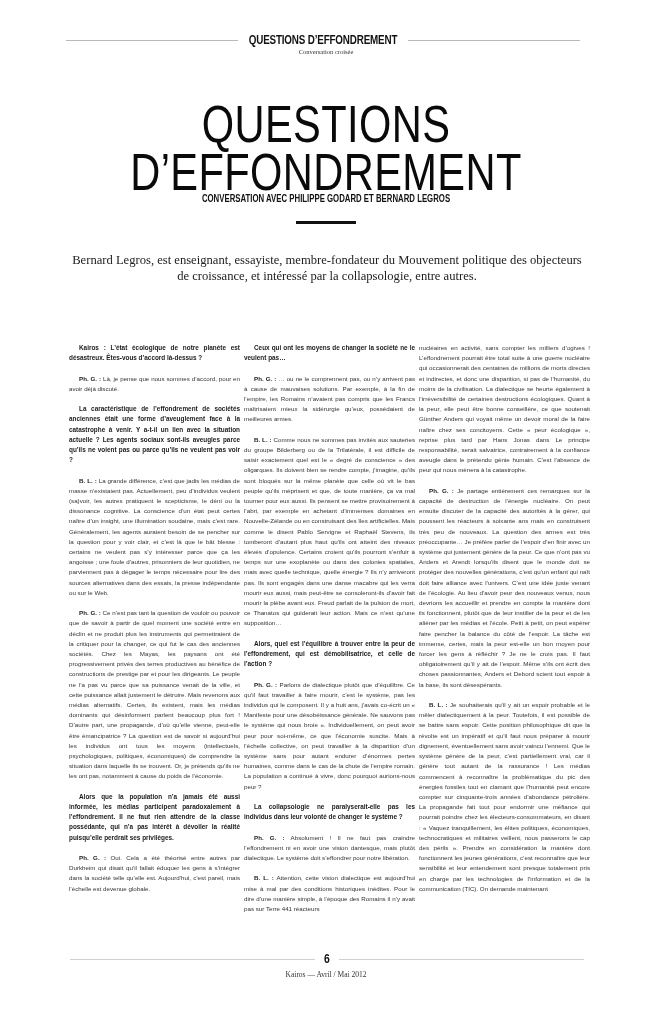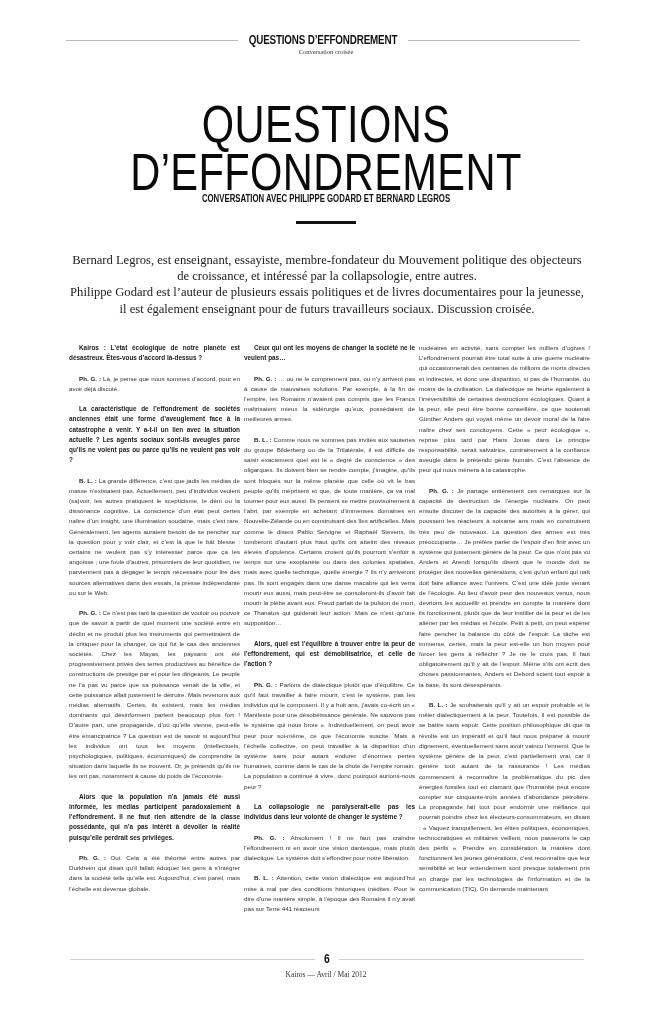--- a/index.html
+++ b/index.html
@@ -42,21 +42,20 @@
 </div>
 <div class="hdr-sub">Conversation croisée</div>
 
 <div class="title l1">QUESTIONS</div>
 <div class="title l2">D’EFFONDREMENT</div>
 <div class="subtitle">CONVERSATION AVEC PHILIPPE GODARD ET BERNARD LEGROS</div>
 <div class="black-rule"></div>
 
 <div class="intro">
   <p>Bernard Legros, est enseignant, essayiste, membre-fondateur du Mouvement politique des objecteurs de croissance, et intéressé par la collapsologie, entre autres.</p>
-  <p>Philippe Godard est l’auteur de plusieurs essais politiques et de livres documentaires pour la jeunesse, il est également enseignant pour de futurs travailleurs sociaux. Discussion croisée.</p>
 </div>
 
 <div class="col c1">
     <p class="q">Kairos : L’état écologique de notre planète est désastreux. Êtes-vous d’accord là-dessus ?</p>
     <p><span class="sp">Ph. G. :</span><span> Là, je pense que nous sommes d’accord, pour en avoir déjà discuté.</span></p>
     <p class="q">La caractéristique de l’effondrement de sociétés anciennes était une forme d’aveuglement face à la catastrophe à venir. Y a-t-il un lien avec la situation actuelle ? Les agents sociaux sont-ils aveugles parce qu’ils ne voient pas ou parce qu’ils ne veulent pas voir ?</p>
     <p><span class="sp">B. L. :</span><span> La grande différence, c’est que jadis les médias de masse n’existaient pas. Actuellement, peu d’individus veulent (sa)voir, les autres pratiquent le scepticisme, le déni ou la dissonance cognitive. La conscience d’un état peut certes naître d’un insight, une illumination soudaine, mais c’est rare. Généralement, les agents auraient besoin de se pencher sur la question pour y voir clair, et c’est là que le bât blesse : certains ne veulent pas s’y intéresser parce que ça les angoisse ; une foule d’autres, prisonniers de leur quotidien, ne parviennent pas à dégager le temps nécessaire pour lire des sources alternatives dans des essais, la presse indépendante ou sur le Web.</span></p>
     <p><span class="sp">Ph. G. :</span><span> Ce n’est pas tant la question de vouloir ou pouvoir que de savoir à partir de quel moment une société entre en déclin et ne produit plus les instruments qui permettraient de la critiquer pour la changer, ce qui fut le cas des anciennes sociétés. Chez les Mayas, les paysans ont été progressivement privés des terres productives au bénéfice de constructions de prestige par et pour les dirigeants. Le peuple ne l’a pas vu parce que sa puissance venait de la ville, et cette puissance allait justement le détruire. Mais revenons aux médias alternatifs. Certes, ils existent, mais les médias dominants qui désinforment parlent beaucoup plus fort ! D’autre part, une propagande, d’où qu’elle vienne, peut-elle être émancipatrice ? La question est de savoir si aujourd’hui les individus ont tous les moyens (intellectuels, psychologiques, politiques, économiques) de comprendre la situation dans laquelle ils se trouvent. Or, je prétends qu’ils ne les ont pas, notamment à cause du poids de l’économie.</span></p>
     <p class="q">Alors que la population n’a jamais été aussi informée, les médias participent paradoxalement à l’effondrement. Il ne faut rien attendre de la classe possédante, qui n’a pas intérêt à dévoiler la réalité puisqu’elle perdrait ses privilèges.</p>
     <p><span class="sp">Ph. G. :</span><span> Oui. Cela a été théorisé entre autres par Durkheim qui disait qu’il fallait éduquer les gens à s’intégrer dans la société telle qu’elle est. Aujourd’hui, c’est pareil, mais l’échelle est devenue globale.</span></p>

